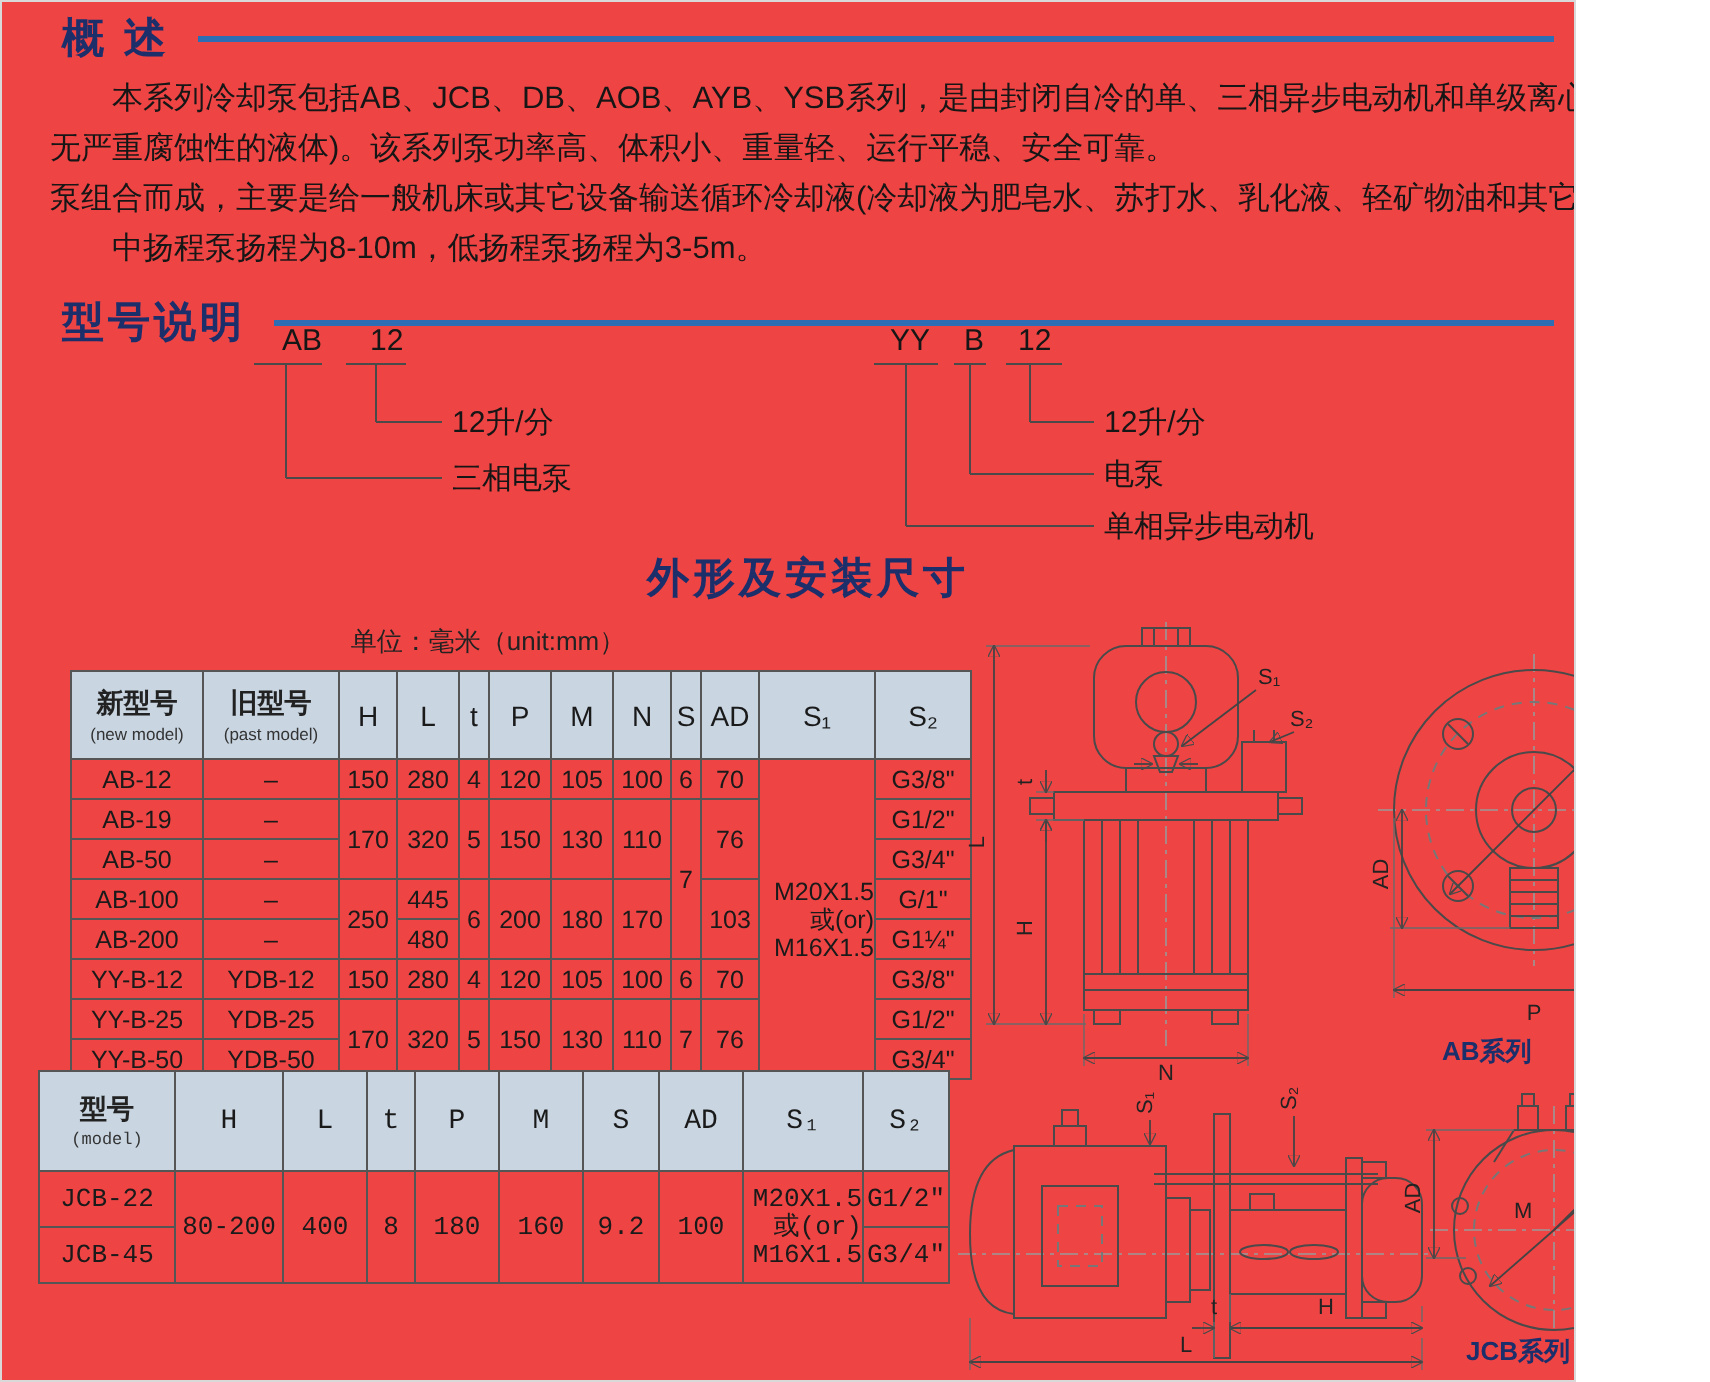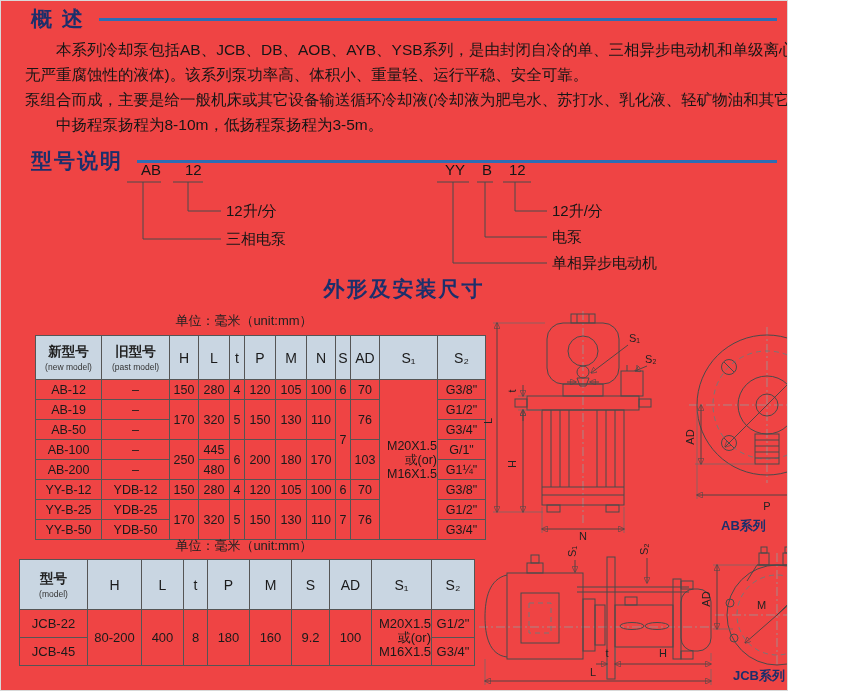--- a/index.html
+++ b/index.html
@@ -221,21 +221,21 @@
       <tr>
         <td>YY-B-50</td>
           <td>YDB-50</td>
         <td>G3/4"</td>
       </tr>
     </tbody>
   </table>
 
   <div class="unit" style="top:536px;">单位：毫米（unit:mm）</div>
 
-  <table id="table2" style="top:558px;width:455px;">
+  <table id="table2" style="top:534px;width:455px;font-family:Liberation Mono, monospace;">
     <colgroup>
       <col style="width:68px">
         <col style="width:54px">
         <col style="width:42px">
         <col style="width:24px">
       <col style="width:42px">
         <col style="width:42px">
         <col style="width:38px">
         <col style="width:42px">
       <col style="width:60px">

